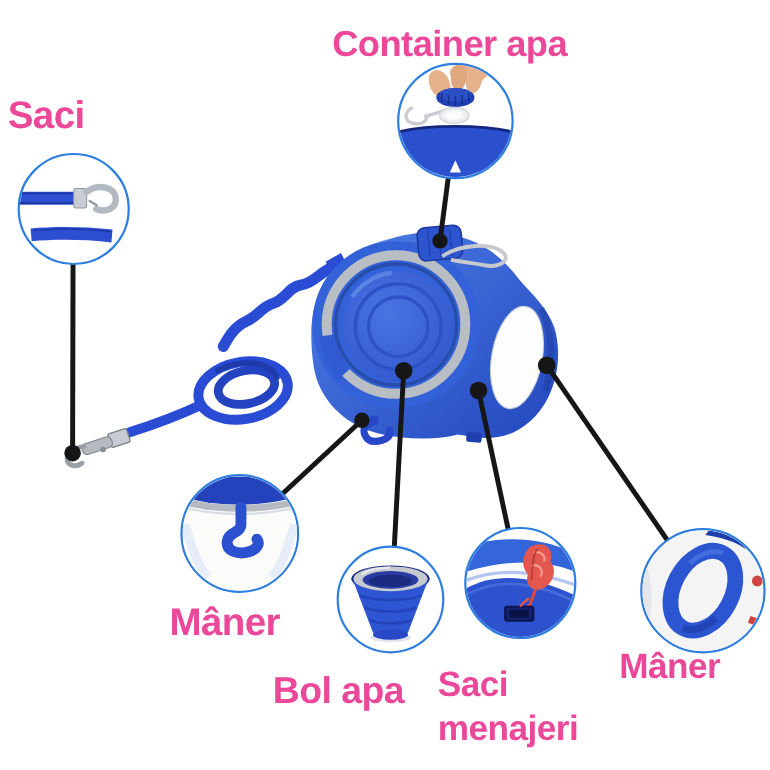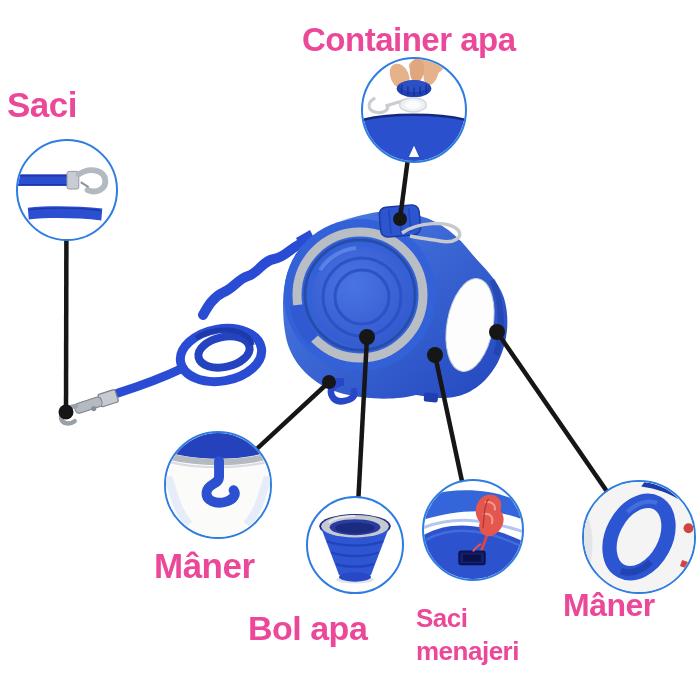--- a/index.html
+++ b/index.html
@@ -187,16 +187,16 @@
       </g>
       <circle cx="95" cy="42" r="4.5" fill="#cf4640"></circle>
       <rect x="88" y="72" width="9" height="6" fill="#cf4640" transform="rotate(20 92 75)"></rect>
     </svg>
   </div>
 
   <div class="label" style="left:7px;  top:83px; width:120px;font-size:35px">Saci</div>
   <div class="label" style="left:302px;top:19px; width:240px;font-size:33px">Container apa</div>
   <div class="label" style="left:154px;top:544px;width:128px;font-size:35px">Mâner</div>
   <div class="label" style="left:248px;top:607px;width:136px;font-size:34px">Bol apa</div>
-  <div class="label" style="left:416px;top:602px;width:150px;font-size:26px">Saci menajeri</div>
+  <div class="label" style="left:398px;top:602px;width:150px;font-size:32px">Saci menajeri</div>
   <div class="label" style="left:563px;top:585px;width:132px;font-size:32px">Mâner</div>
 
 </div>
 
 </body></html>

